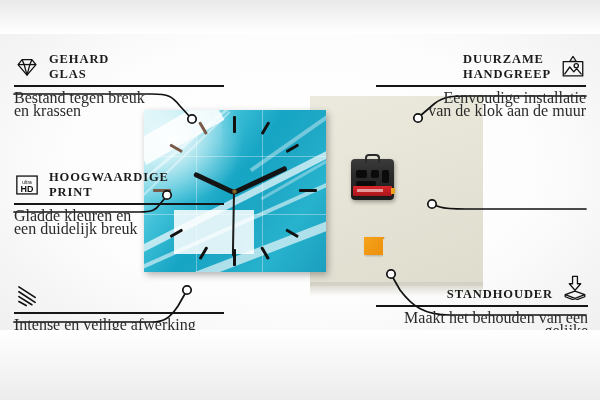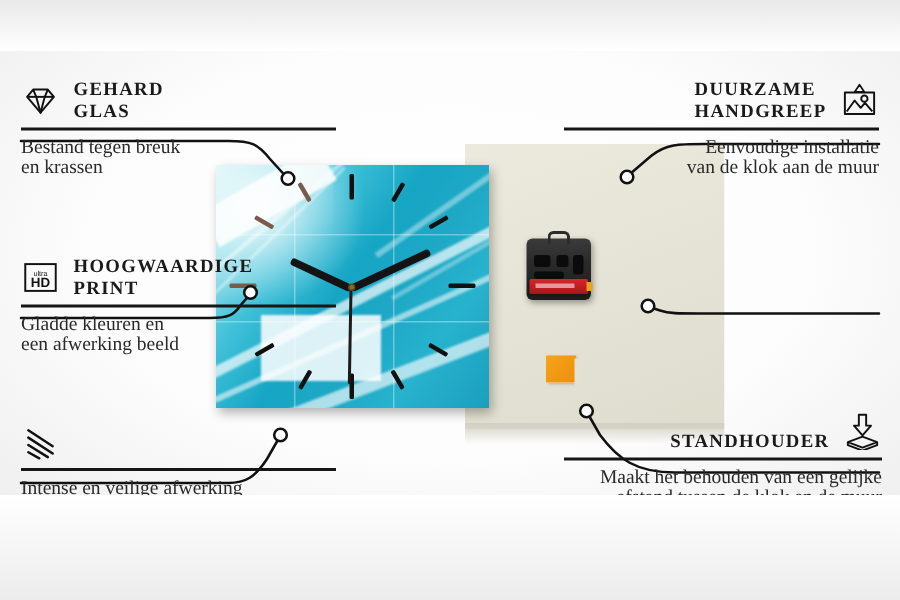--- a/index.html
+++ b/index.html
@@ -133,21 +133,21 @@
   .feat .ttl {
     font-family: "Liberation Serif", serif;
     font-weight: bold; font-size: 12.5px; letter-spacing: .9px;
     color: #1a1a1a; line-height: 14.5px; text-transform: uppercase;
   }
   .feat .rule {
     height: 1.5px; background: #161616; margin-top: 4px; width: 100%;
   }
   .feat .sub {
     font-family: "Liberation Serif", serif;
-    font-size: 13px; color: #2a2a2a; line-height: 13px; margin-top: 4px;
+    font-size: 16px; color: #2a2a2a; line-height: 13px; margin-top: 4px;
   }
   .feat.left .head{ justify-content: flex-start; }
   .feat.left .ttl{ text-align: left; }
   .feat.left .sub{ text-align: left; }
   .feat.right .head{ justify-content: flex-end; }
   .feat.right .ttl{ text-align: left; }
   .feat.right .sub{ text-align: right; }
 
   .ico { width: 26px; height: 26px; flex: 0 0 26px; display:block; }
   .ico svg{ display:block; width:26px; height:26px; }
@@ -264,21 +264,21 @@
         </svg>
       </span>
       <span class="ttl">
         <span>HOOGWAARDIGE</span><br>
         <span>PRINT</span>
       </span>
     </div>
     <div class="rule"></div>
     <div class="sub">
       <span>Gladde kleuren en</span><br>
-      <span>een afwerking beeld</span>
+      <span>een duidelijk breuk</span>
     </div>
   </div>
 
   <div class="feat left" style="left:14px; top:282px;">
     <div class="head">
       <span class="ico">
         <svg viewBox="0 0 32 32" stroke="#111" stroke-width="2" stroke-linecap="round">
           <path d="M6,6 L26,19"></path>
             <path d="M6,12 L26,25"></path>
             <path d="M6,18 L22,28"></path>

